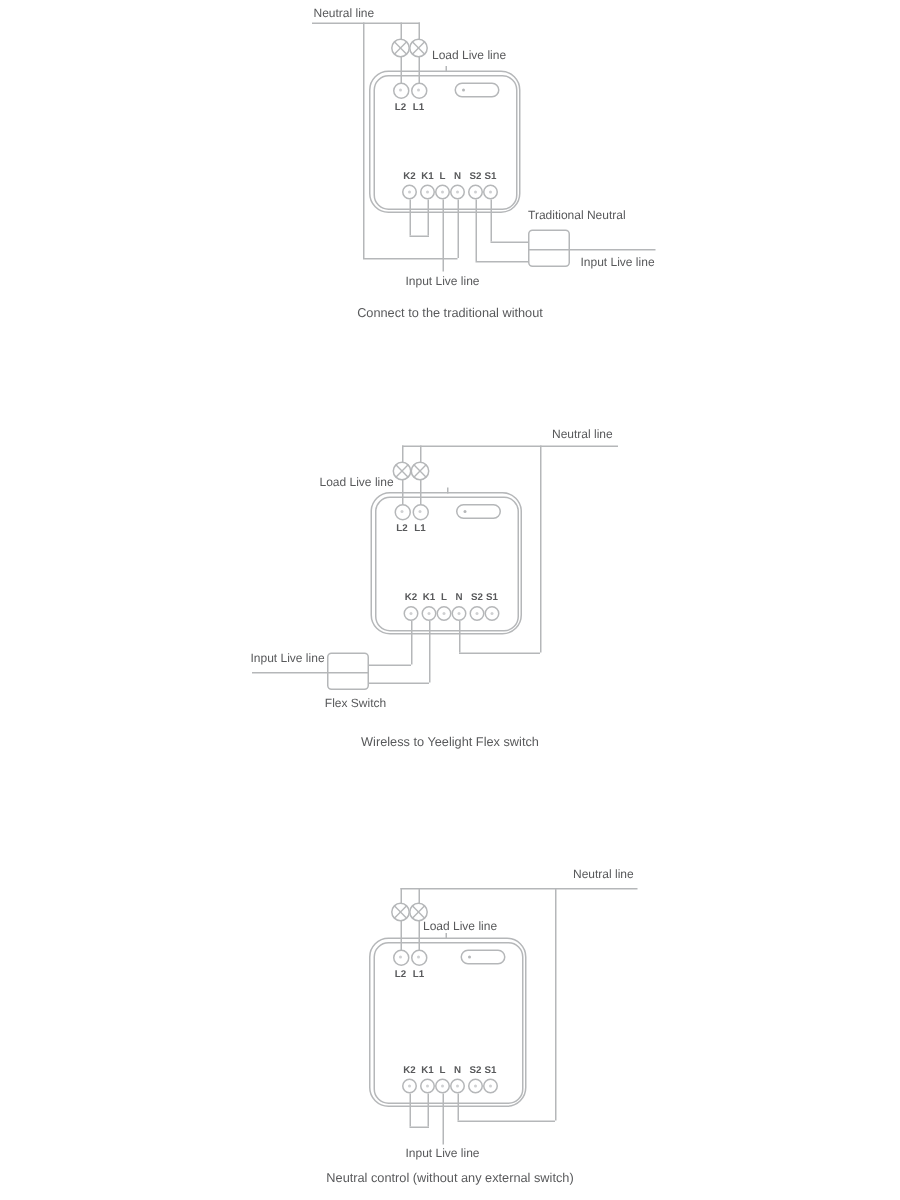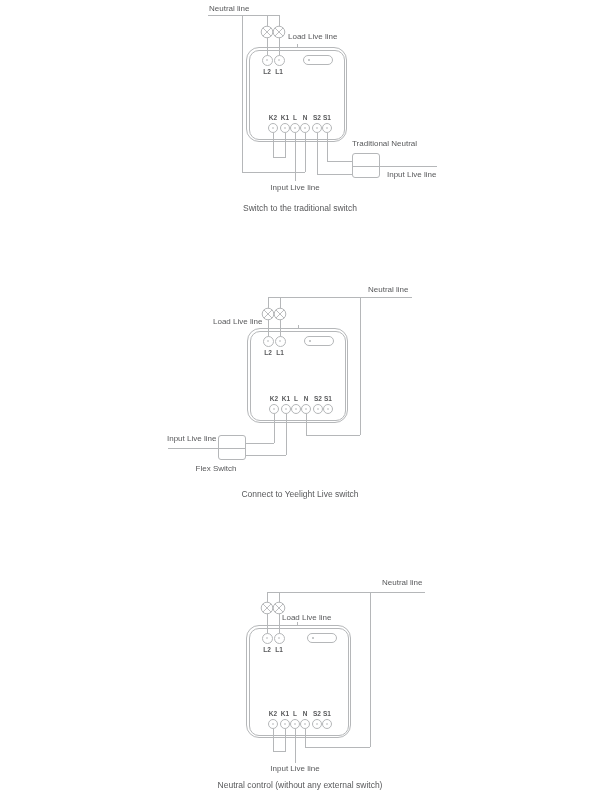--- a/index.html
+++ b/index.html
@@ -33,21 +33,21 @@
 <body>
 
 <div id="canvas">
 
   <section class="diagram" id="d1">
     <span class="lbl" style="left:209px;top:4px">Neutral line</span>
     <span class="lbl" style="left:288px;top:32px">Load Live line</span>
     <span class="lbl center" style="left:262px;top:183px;width:66px">Input Live line</span>
     <span class="lbl" style="left:352px;top:139px">Traditional Neutral</span>
     <span class="lbl" style="left:387px;top:170px">Input Live line</span>
-    <div class="caption" style="top:203px">Switch to the traditional switch</div>
+    <div class="caption" style="top:203px">Connect to the traditional without</div>
   <div class="wire" style="left: 208px; top: 15px; width: 72px; height: 1px;"></div>
       <div class="wire" style="left: 242px; top: 15px; width: 1px; height: 157px;"></div>
       <div class="wire" style="left: 242px; top: 172px; width: 63px; height: 1px;"></div>
       <div class="wire" style="left: 267px; top: 15px; width: 1px; height: 45px;"></div>
       <div class="wire" style="left: 279px; top: 15px; width: 1px; height: 45px;"></div>
       <div class="wire" style="left: 273px; top: 133px; width: 1px; height: 24px;"></div>
       <div class="wire" style="left: 273px; top: 157px; width: 13px; height: 1px;"></div>
       <div class="wire" style="left: 285px; top: 133px; width: 1px; height: 24px;"></div>
       <div class="wire" style="left: 295px; top: 133px; width: 1px; height: 48px;"></div>
       <div class="wire" style="left: 305px; top: 133px; width: 1px; height: 39px;"></div>
@@ -95,22 +95,22 @@
           <circle cx="7" cy="7" r="5.8" fill="#ffffff" stroke="#b5b7b9" stroke-width="1"></circle>
           <line x1="2.9" y1="2.9" x2="11.1" y2="11.1" stroke="#b5b7b9" stroke-width="0.9"></line>
           <line x1="11.1" y1="2.9" x2="2.9" y2="11.1" stroke="#b5b7b9" stroke-width="0.9"></line>
         </svg></div>
     </section>
 
   <section class="diagram" id="d2">
     <span class="lbl" style="left:368px;top:285px">Neutral line</span>
     <span class="lbl" style="left:213px;top:317px">Load Live line</span>
     <span class="lbl" style="left:167px;top:434px">Input Live line</span>
-    <span class="lbl center" style="left:181px;top:464px;width:70px">Flex Switch</span>
-    <div class="caption" style="top:489px">Connect to Yeelight Live switch</div>
+    <span class="lbl center" style="left:202px;top:464px;width:70px">Flex Switch</span>
+    <div class="caption" style="top:489px">Wireless to Yeelight Flex switch</div>
   <div class="wire" style="left: 268px; top: 297px; width: 144px; height: 1px;"></div>
       <div class="wire" style="left: 360px; top: 297px; width: 1px; height: 138px;"></div>
       <div class="wire" style="left: 306px; top: 435px; width: 54px; height: 1px;"></div>
       <div class="wire" style="left: 268px; top: 297px; width: 1px; height: 44px;"></div>
       <div class="wire" style="left: 280px; top: 297px; width: 1px; height: 44px;"></div>
       <div class="wire" style="left: 306px; top: 414px; width: 1px; height: 21px;"></div>
       <div class="wire" style="left: 274px; top: 414px; width: 1px; height: 29px;"></div>
       <div class="wire" style="left: 246px; top: 443px; width: 28px; height: 1px;"></div>
       <div class="wire" style="left: 286px; top: 414px; width: 1px; height: 41px;"></div>
       <div class="wire" style="left: 246px; top: 455px; width: 40px; height: 1px;"></div>

